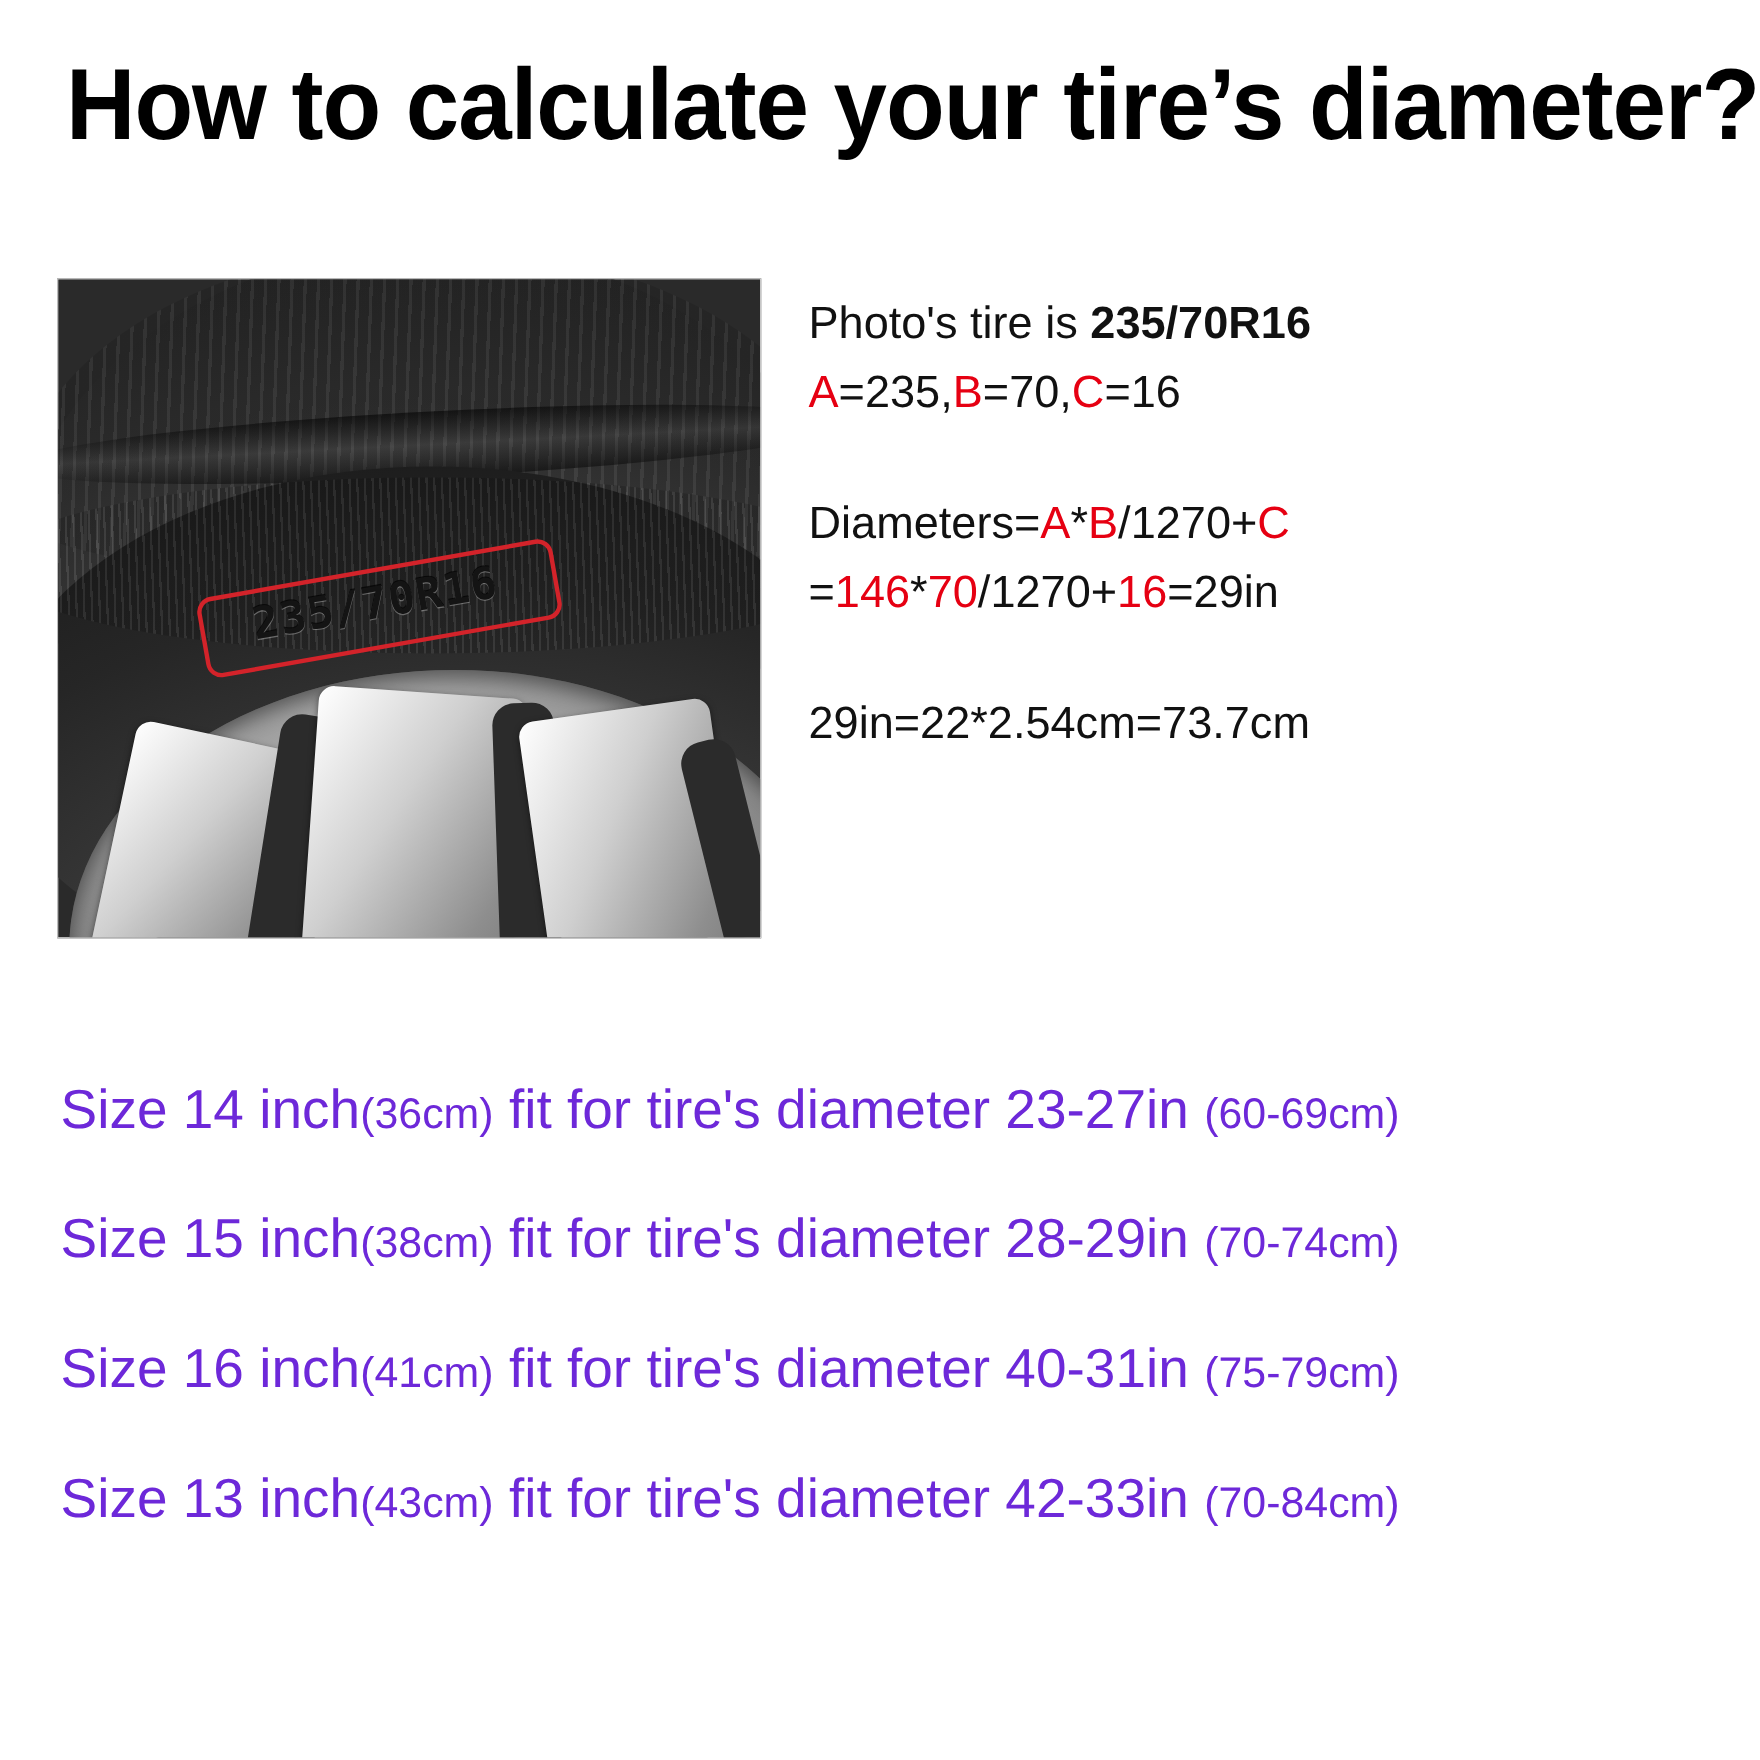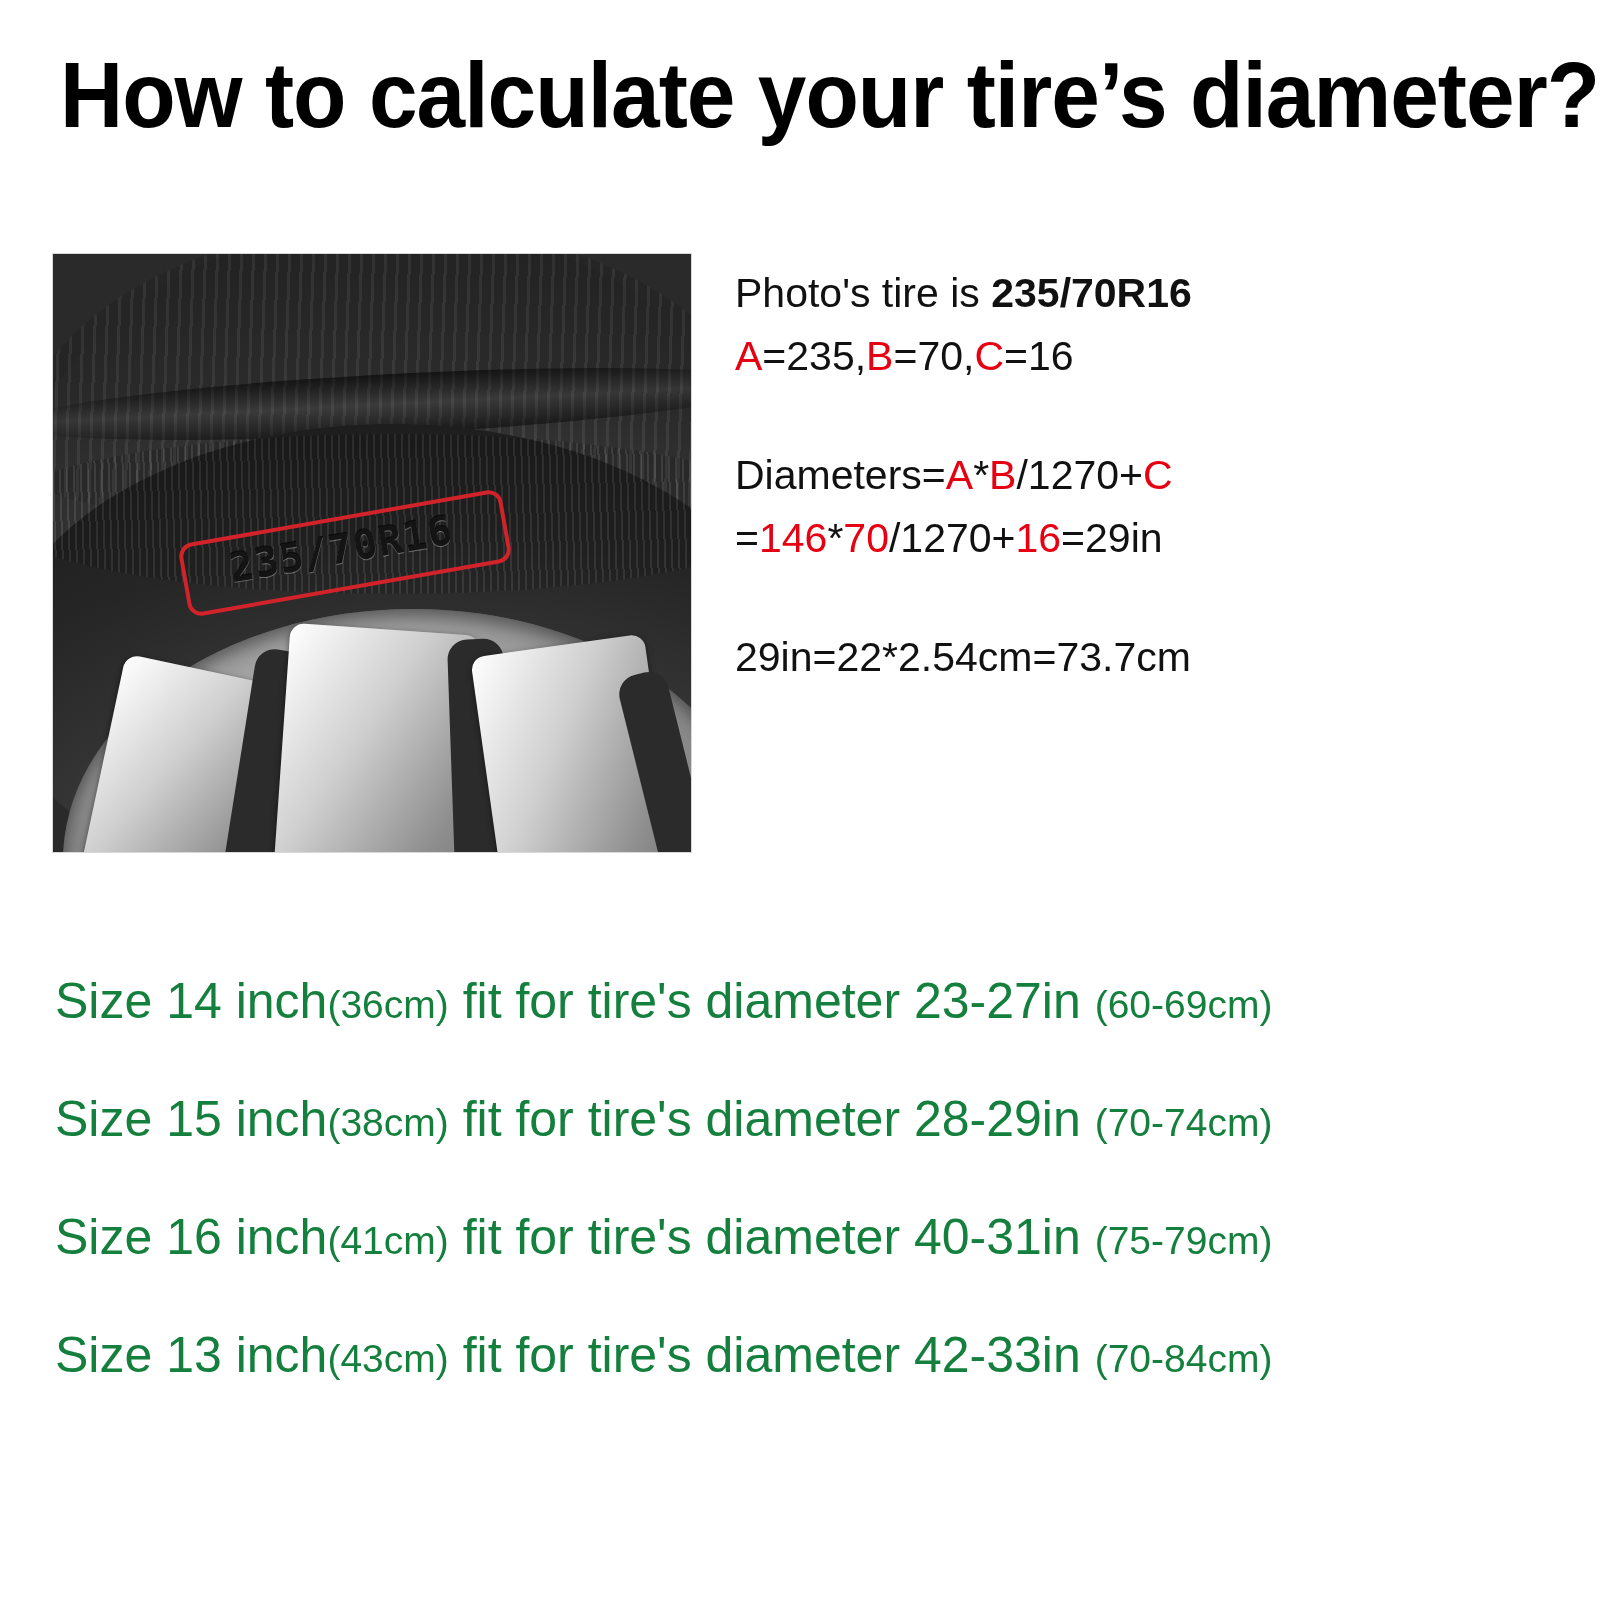--- a/index.html
+++ b/index.html
@@ -172,23 +172,23 @@
   
   .sizes {
     position: absolute;
     left: 55px;
     top: 965px;
     width: 1500px;
   }
   .size-row {
     height: 118px;
     font-size: 50px;
-    line-height: 72px;
+    line-height: 86px;
     white-space: nowrap;
-    color: #15803d;
+    color: #6d28d9;
   }
   .sm { font-size: 39px; }
 </style>
 </head>
 <body>
 
 <div class="page">
 
   <div class="title">How to calculate your tire’s diameter?</div>
 

